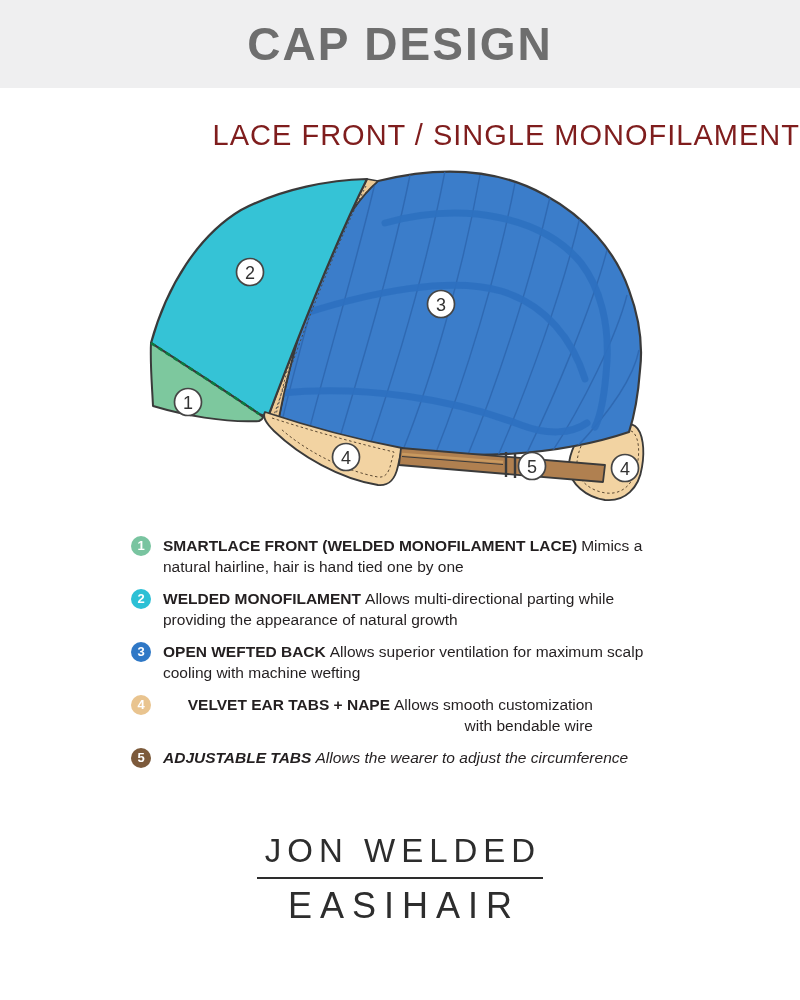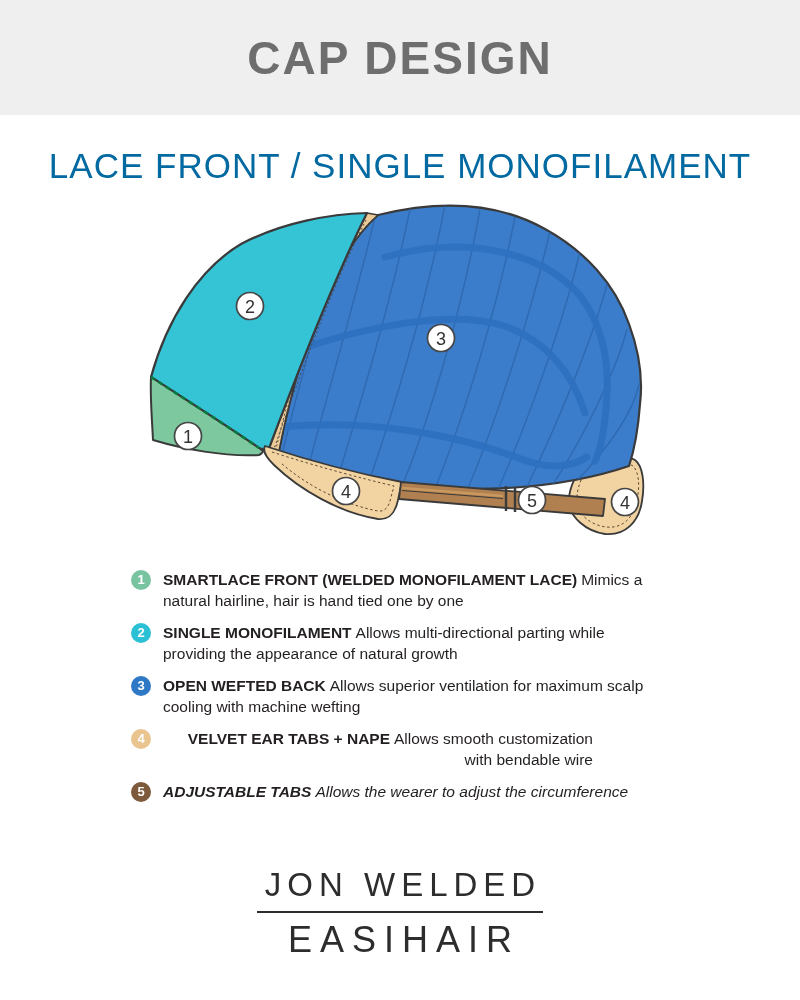--- a/index.html
+++ b/index.html
@@ -3,29 +3,29 @@
 <meta charset="utf-8">
 <style>
   html,body{margin:0;padding:0;}
   body{
     width:800px;height:1000px;background:#ffffff;overflow:hidden;
     font-family:"Liberation Sans", sans-serif;
     -webkit-font-smoothing:antialiased;
   }
   
   .header-band{
-    height:115px;background:#efeff0;display:flex;align-items:center;justify-content:center;
+    height:88px;background:#efeff0;display:flex;align-items:center;justify-content:center;
   }
   .header-title{
     font-size:46px;font-weight:700;color:#6e6e6e;letter-spacing:2px;
   }
   
   .subtitle{
-    margin-top:31px;text-align:center;font-size:35px;font-weight:400;
-    color:#0369a1;letter-spacing:1px;
+    margin-top:31px;text-align:right;font-size:29px;font-weight:400;
+    color:#7f1d1d;letter-spacing:1px;
   }
   
   .diagram-wrap{width:530px;margin:13px auto 0;}
   svg text.co{
     font-family:"Liberation Sans", sans-serif;font-size:18px;fill:#333;
   }
   
   .legend{margin:16px 0 0 131px;display:flex;flex-direction:column;gap:11px;}
   .legend-row{display:flex;align-items:flex-start;}
   .badge{
@@ -142,21 +142,21 @@
 </svg>
 </div>
 
 <div class="legend">
   <div class="legend-row">
     <div class="badge b1">1</div>
     <div class="legend-text lt1"><b>SMARTLACE FRONT (WELDED MONOFILAMENT LACE)</b><span class="desc">Mimics a natural hairline, hair is hand tied one by one</span></div>
   </div>
   <div class="legend-row">
     <div class="badge b2">2</div>
-    <div class="legend-text lt2"><b>SINGLE MONOFILAMENT</b><span class="desc">Allows multi-directional parting while providing the appearance of natural growth</span></div>
+    <div class="legend-text lt2"><b>WELDED MONOFILAMENT</b><span class="desc">Allows multi-directional parting while providing the appearance of natural growth</span></div>
   </div>
   <div class="legend-row">
     <div class="badge b3">3</div>
     <div class="legend-text lt3"><b>OPEN WEFTED BACK</b><span class="desc">Allows superior ventilation for maximum scalp cooling  with machine wefting</span></div>
   </div>
   <div class="legend-row">
     <div class="badge b4">4</div>
     <div class="legend-text lt4"><b>VELVET EAR TABS + NAPE</b><span class="desc">Allows smooth customization with bendable wire</span></div>
   </div>
   <div class="legend-row">

